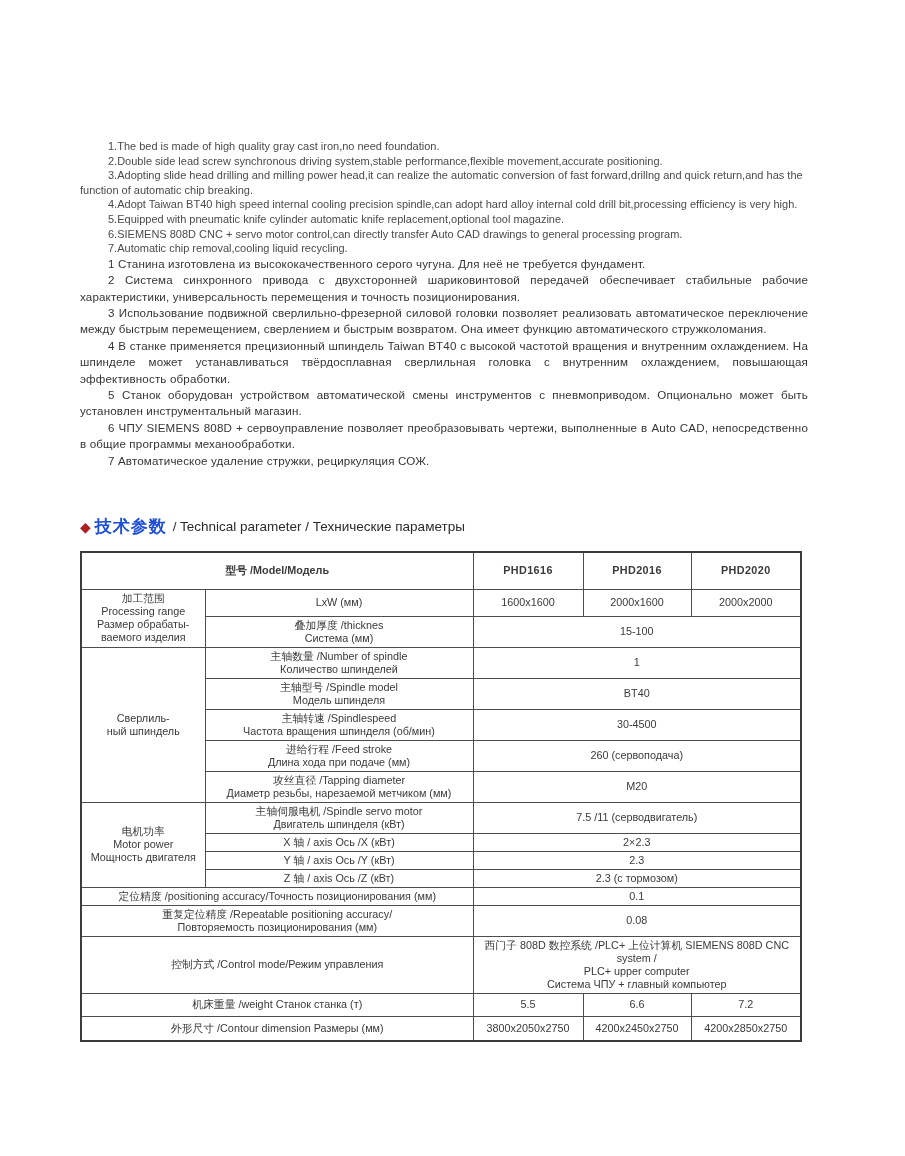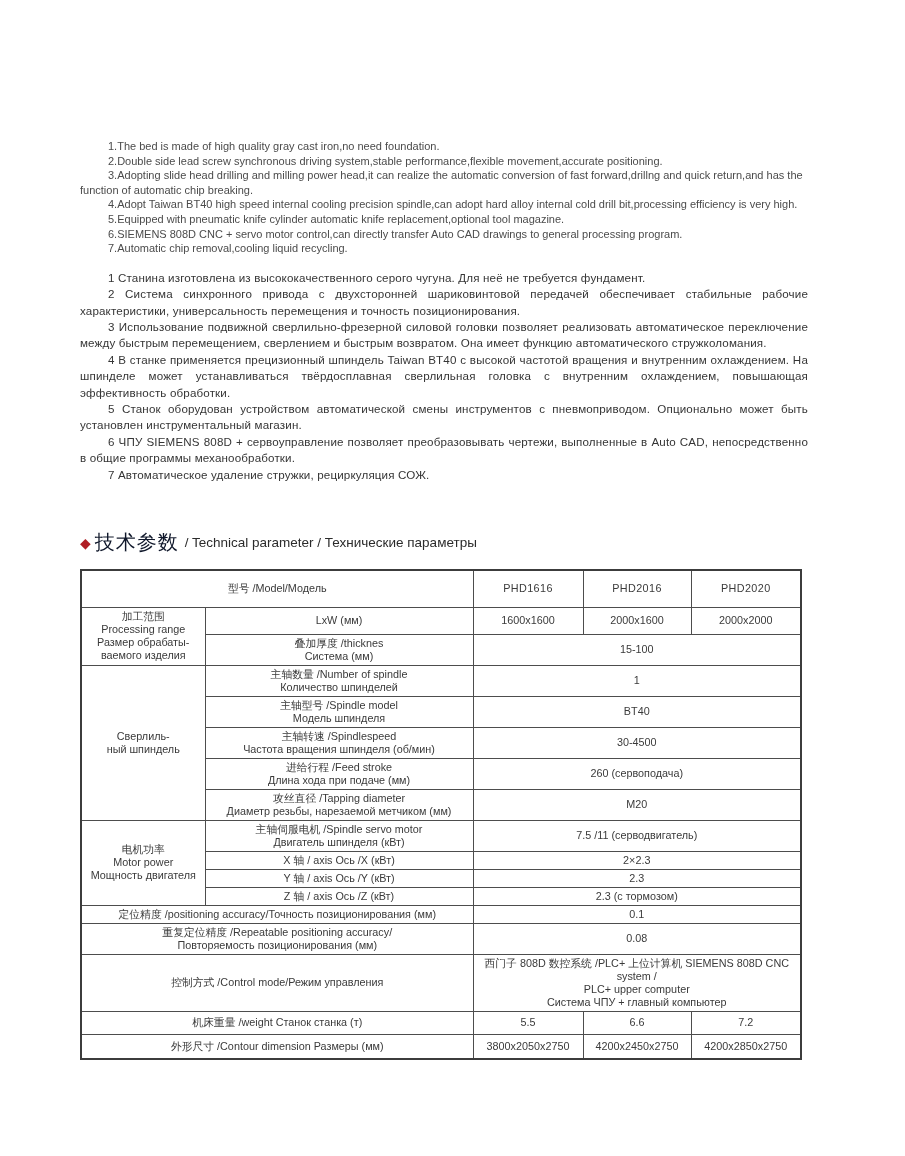--- a/index.html
+++ b/index.html
@@ -14,41 +14,41 @@
   }
   .doc { position:absolute; left:80px; top:139px; width:728px; }
 
   .features-en p {
     margin:0;
     font-size:11px;
     line-height:14.6px;
     text-indent:28px;
     color:#4b4b4b;
   }
-  .features-ru { margin-top:14px; }
+  .features-ru { }
   .features-ru p {
     margin:0;
     font-size:11.6px;
     line-height:16.4px;
     text-indent:28px;
     text-align:justify;
     color:#353535;
     letter-spacing:0.15px;
   }
 
   .section-heading {
     margin-top:46px;
     font-size:13.5px;
     color:#2b2b2b;
     display:flex;
     align-items:center;
     gap:4px;
   }
   .diamond { color:#b01e24; font-size:14px; line-height:1; }
-  .title-zh { font-weight:normal; font-size:20px; color:#0f172a; letter-spacing:1px; }
+  .title-zh { font-weight:bold; font-size:17px; color:#1d4ed8; letter-spacing:1px; }
   .title-rest { font-size:13.5px; color:#2b2b2b; margin-left:2px;text-align:right; }
 
   table.spec {
     margin-top:13px;
     width:720px;
     border-collapse:collapse;
     table-layout:fixed;
     border:2px solid #3c3c3c;
   }
   table.spec td {
@@ -58,21 +58,21 @@
     text-align:center;
     vertical-align:middle;
     white-space:pre-line;
     color:#3a3a3a;
     padding:2px 4px;
     overflow:hidden;
   }
   td.model-cell { font-size:11.2px; letter-spacing:0.4px; }
   td.value-cell { font-size:11px; }
   td.group-cell { font-size:10.8px; line-height:14px; }
-  tr.r-header  { height:37px; }
+  tr.r-header  { height:37px;font-weight:bold; }
   tr.r-std     { height:28px; }
   tr.r-lxw     { height:27px;padding-left:23px; }
   tr.r-servo   { height:29px; }
   tr.r-axis    { height:17px; }
   tr.r-pos     { height:16px; }
   tr.r-control { height:41px; }
   tr.r-weight  { height:23px; }
   tr.r-contour { height:25px; }
 </style>
 </head>

